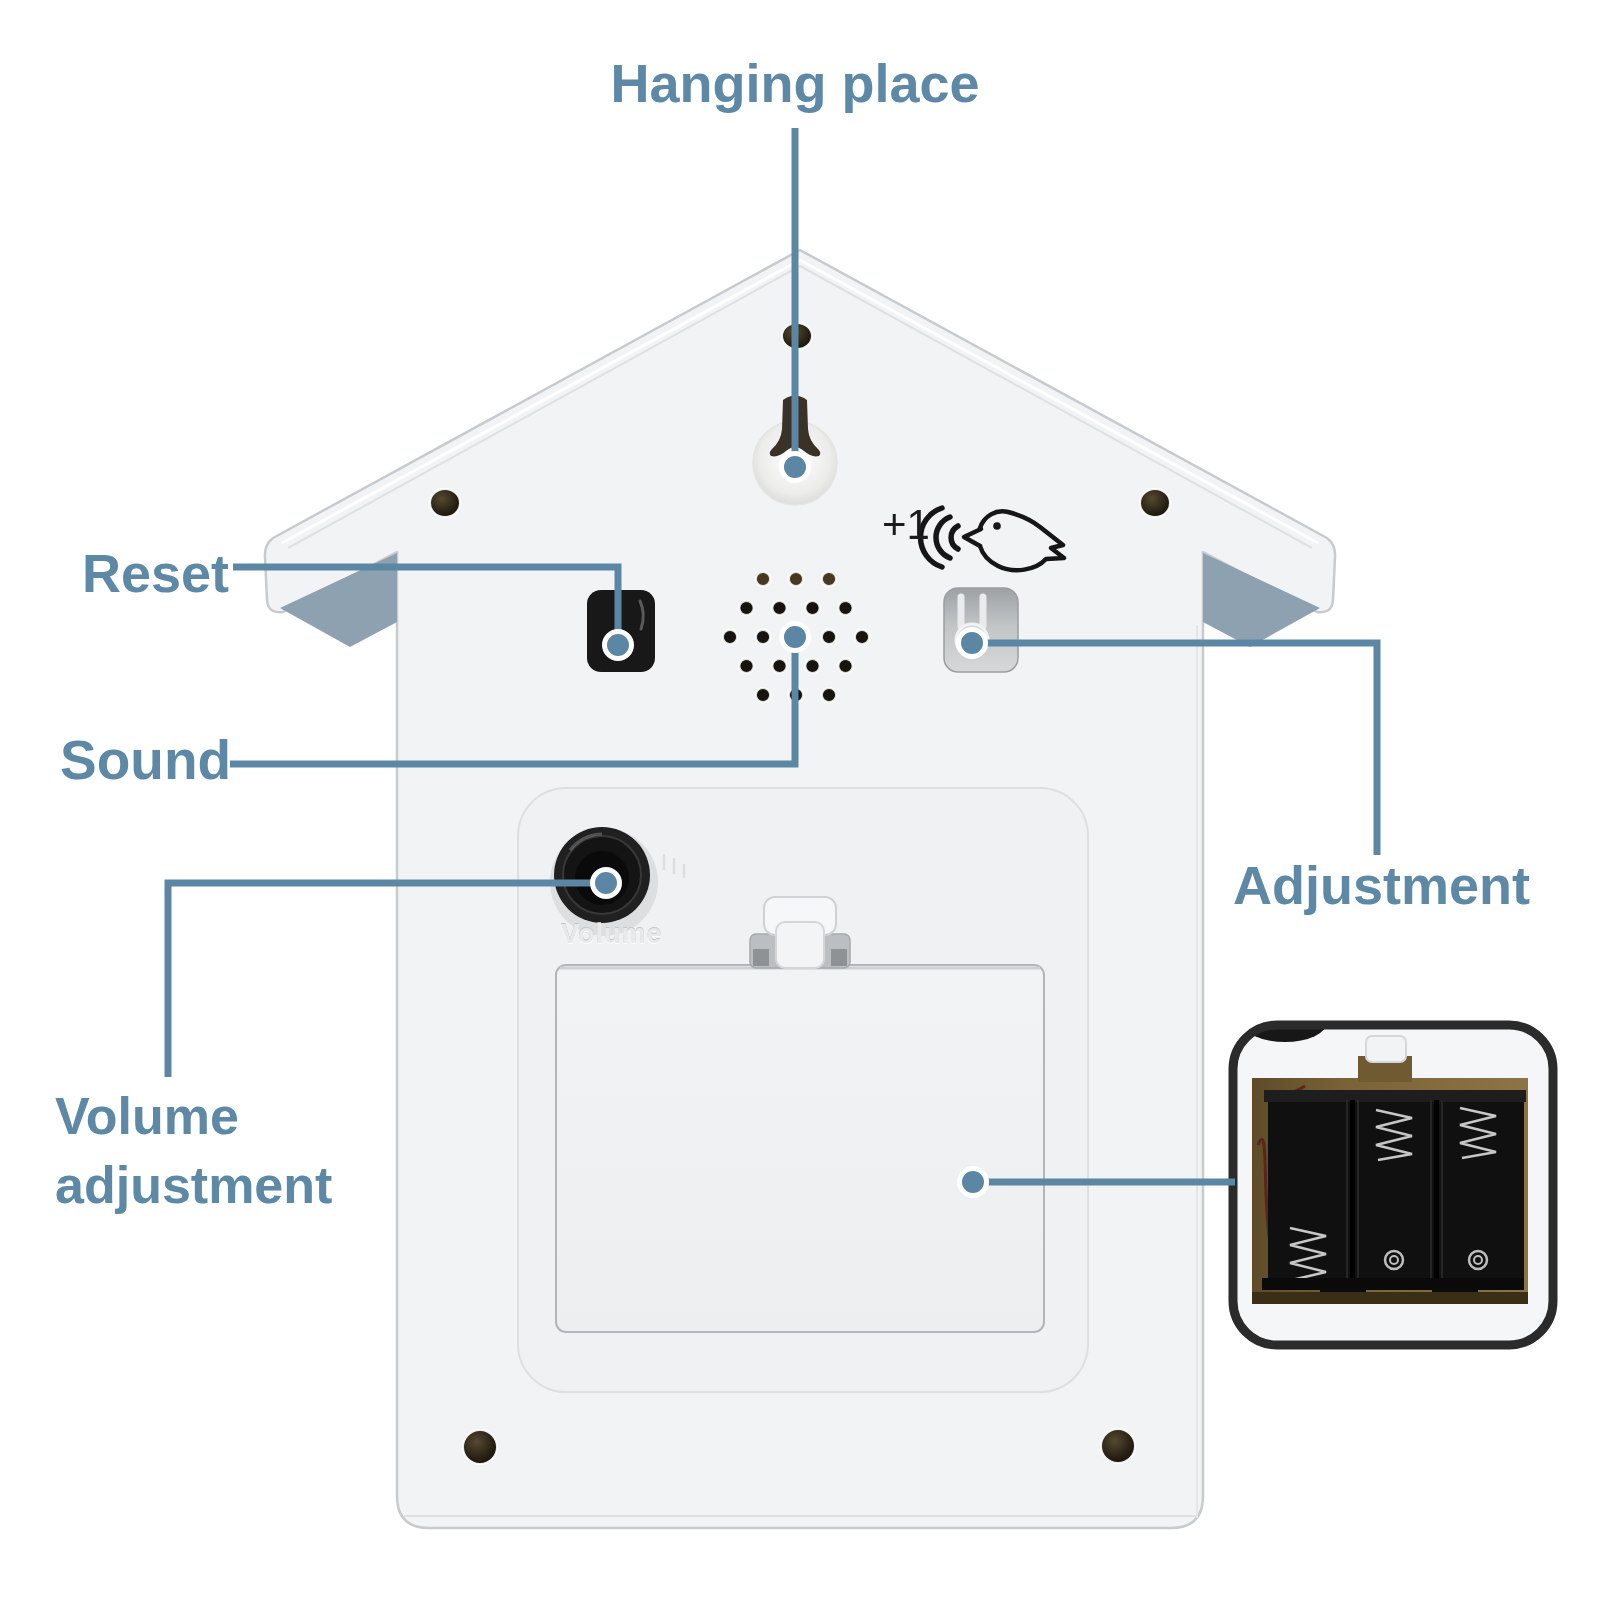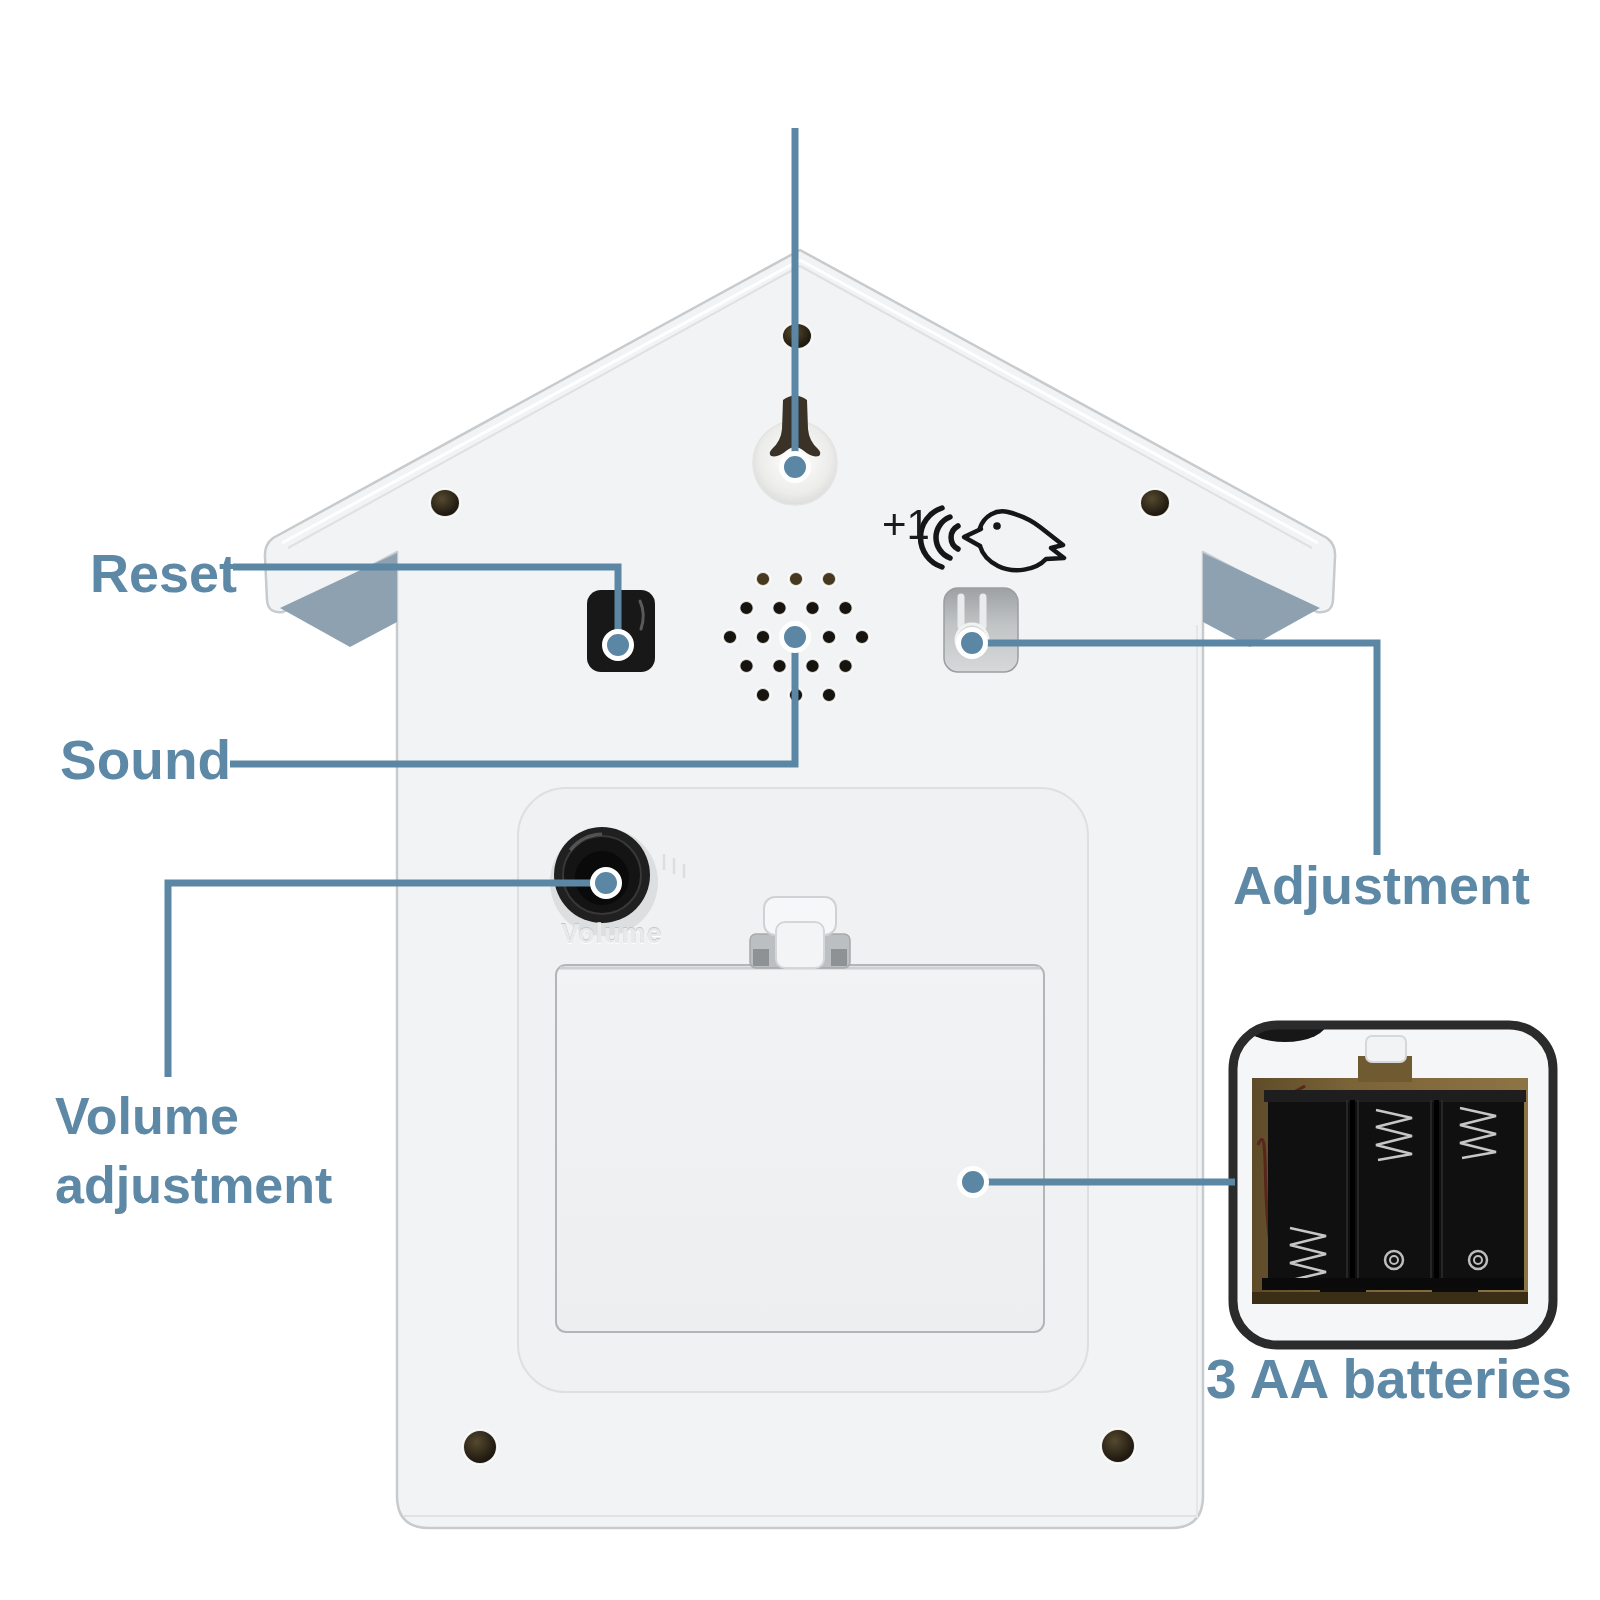--- a/index.html
+++ b/index.html
@@ -1,21 +1,21 @@
 <!DOCTYPE html>
 <html style="--accent: #5d89a7; --line: #5b87a5; --subtitle: #6d94ae;"><head>
 <meta charset="utf-8">
 <style>
   html,body{margin:0;padding:0;background:#ffffff;}
   .canvas{position:relative;width:1600px;height:1600px;background:#ffffff;overflow:hidden;
           font-family:"Liberation Sans",sans-serif;}
   svg{position:absolute;left:0;top:0;}
   .label{position:absolute;color:var(--accent);font-weight:bold;white-space:nowrap;line-height:1.0;}
   .lbl-hanging{left:795px;top:56px;font-size:54px;transform:translateX(-50%);}
-  .lbl-reset{left:90px;top:546px;font-size:54px;}
+  .lbl-reset{left:82px;top:546px;font-size:54px;}
   .lbl-sound{left:60px;top:733px;font-size:55px;}
   .lbl-adjust{left:1233px;top:858px;font-size:54px;}
   .lbl-volume{left:55px;top:1082px;font-size:52px;line-height:1.33;}
   .lbl-batt{left:1206px;top:1352px;font-size:55px;}
   .lbl-batt-note{left:1264px;top:1416px;font-size:41px;font-weight:normal;color:var(--subtitle);}
   .lbl-plusone{left:882px;top:504px;font-size:42px;font-weight:normal;color:#1b1b1b;}
   .lbl-emboss{left:561px;top:921px;font-size:27px;font-weight:bold;letter-spacing:1px;
               color:#e7e9ea;text-shadow:0 -1px 0 #c2c5c7,0 1px 1px #ffffff;}
   .callout-line{fill:none;stroke:var(--line);stroke-width:7;}
   .callout-dot{fill:var(--line);stroke:#ffffff;stroke-width:5;}
@@ -169,24 +169,24 @@
     <polyline class="callout-line" points="973,1182 1235,1182"></polyline>
     <circle class="callout-dot" cx="795" cy="467" r="13.5"></circle>
     <circle class="callout-dot" cx="618" cy="645" r="13.5"></circle>
     <circle class="callout-dot" cx="795" cy="637" r="13.5"></circle>
     <circle class="callout-dot" cx="972" cy="643" r="13.5"></circle>
     <circle class="callout-dot" cx="606" cy="883" r="13.5"></circle>
     <circle class="callout-dot" cx="973" cy="1182" r="13.5"></circle>
   </g>
 </svg>
 
+<div class="label lbl-hanging">Hanging place</div>
 <div class="label lbl-reset">Reset</div>
 <div class="label lbl-sound">Sound</div>
 <div class="label lbl-adjust">Adjustment</div>
 <div class="label lbl-volume">
   <div>Volume</div>
   <div>adjustment</div>
 </div>
-<div class="label lbl-batt">3 AA batteries</div>
 <div class="label lbl-plusone">+1</div>
 <div class="label lbl-emboss">Volume</div>
 
 </div>
 
 </body></html>

